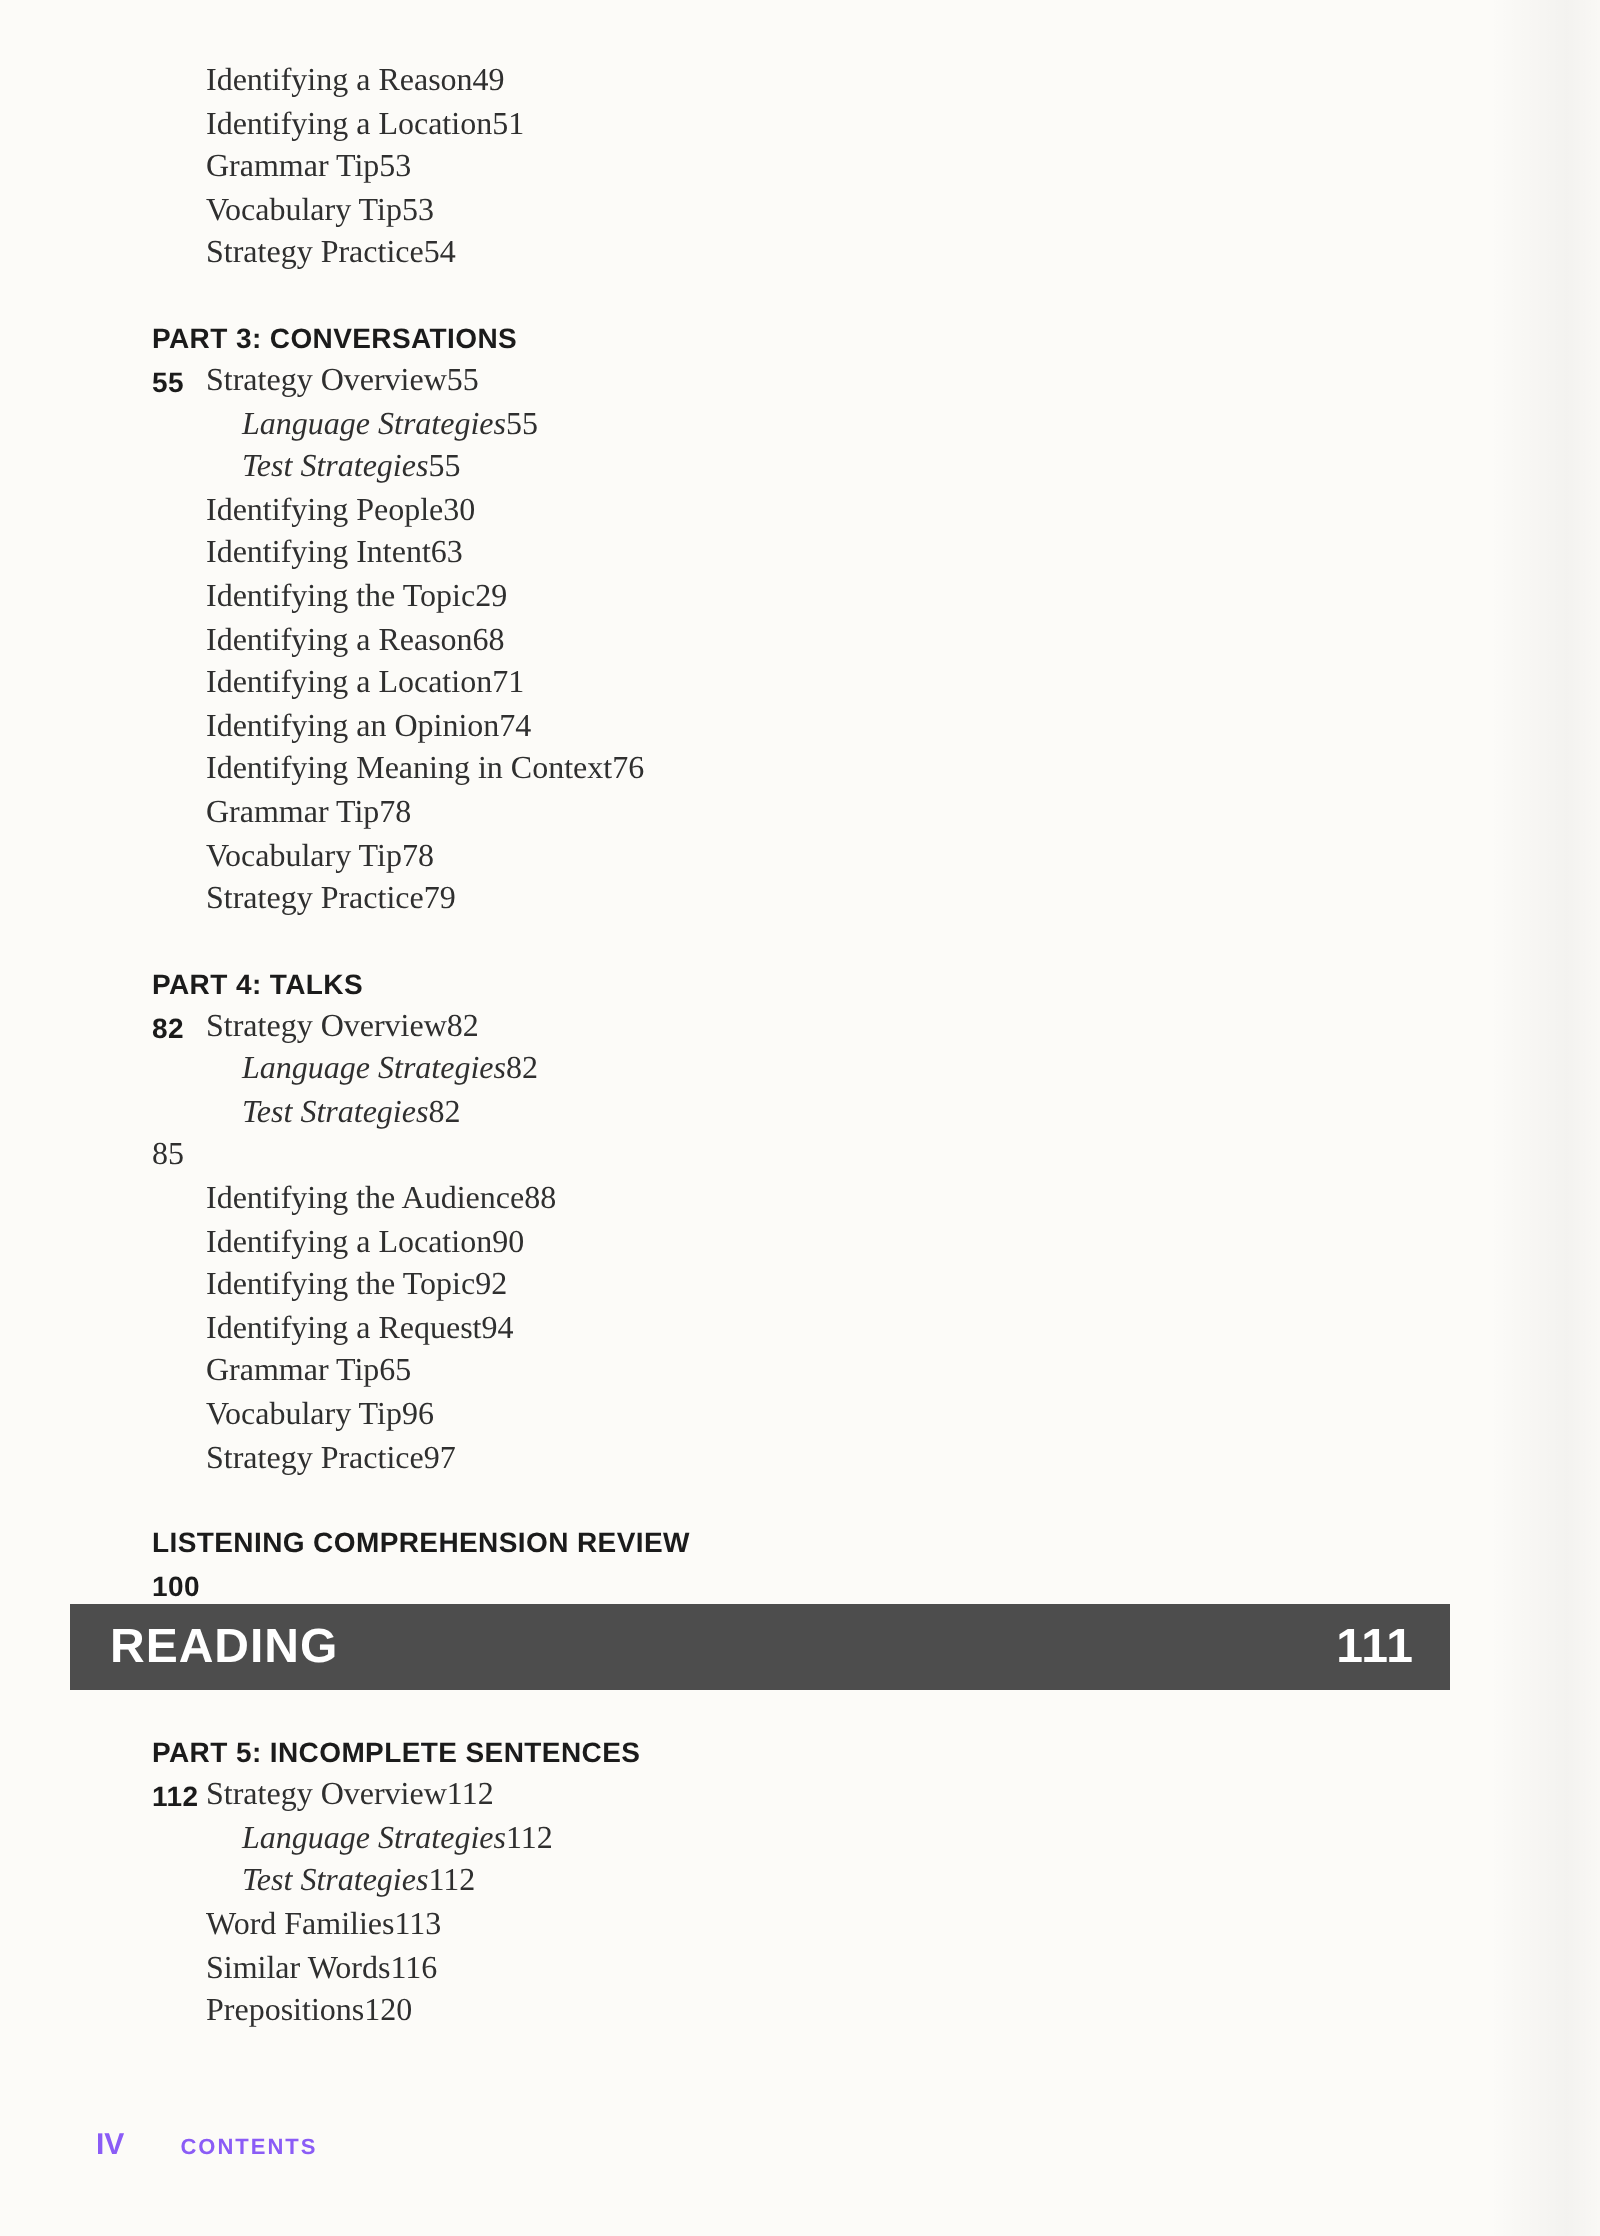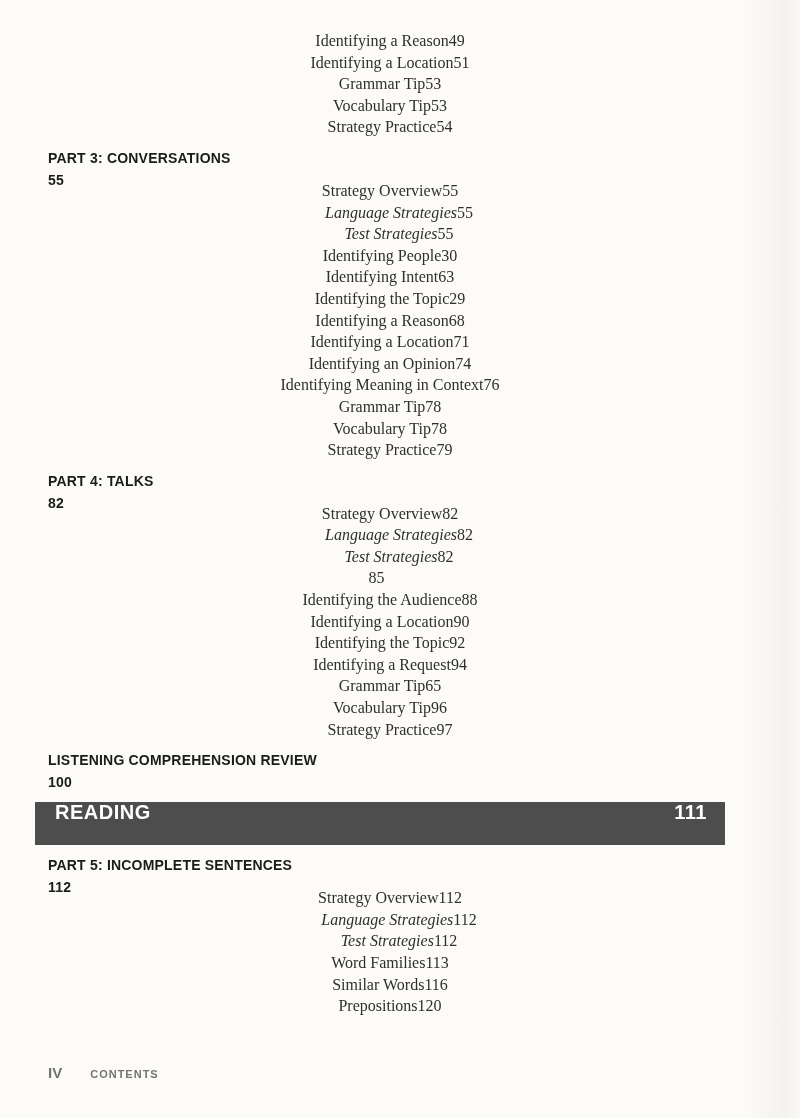--- a/index.html
+++ b/index.html
@@ -19,22 +19,22 @@
   
   .page::after{
     content:"";
     position:absolute;top:0;right:0;width:55px;height:100%;
     background:linear-gradient(to right, rgba(0,0,0,0) 0%, rgba(0,0,0,0.035) 70%, rgba(0,0,0,0.01) 100%);
     pointer-events:none;
   }
   .section{margin-top:20px;}
   .section:first-child{margin-top:0;}
   .row{
-    display:flex;justify-content:center;align-items:baseline;
-    height:21.6px;line-height:21.6px;
+    display:flex;justify-content:flex-start;align-items:baseline;
+    height:21.6px;line-height:21.6px;margin-left:28px;
   }
   .entry-row{
     font-family:"Liberation Serif","DejaVu Serif",serif;
     font-size:16px;
     color:var(--text,#2f2f2f);
   }
   .entry-row .page-num{
     font-family:"Liberation Serif","DejaVu Serif",serif;
     font-size:16px;
   }
@@ -44,30 +44,30 @@
     font-family:"Liberation Sans",sans-serif;
     font-weight:bold;font-size:14px;
     letter-spacing:0.2px;
     color:var(--heading-text,#1b1b1b);
     height:22px;line-height:22px;flex-direction:column;
   }
   .banner-row{
     background:var(--banner-bg,#4d4d4d);
     color:var(--banner-text,#ffffff);
     height:43px;
-    display:flex;justify-content:space-between;align-items:flex-start;
+    display:flex;justify-content:space-between;align-items:center;
     margin:10px -20px 12px -13px;
     padding:0 18px 0 20px;
     font-family:"Liberation Sans",sans-serif;
-    font-weight:bold;font-size:20px;letter-spacing:0.5px;
+    font-weight:bold;font-size:24px;letter-spacing:0.5px;
   }
   .footer{
     position:absolute;left:48px;top:1064px;
     display:flex;align-items:baseline;gap:28px;
-    color:#737373;
+    color:#8b5cf6;
   }
   .footer .folio{font-weight:bold;font-size:15px;}
   .footer .running{font-size:11px;font-weight:600;letter-spacing:1px;}
 </style>
 </head>
 <body>
 
 <div class="page" style="--page-bg: #fcfbf8; --text: #2f2f2f; --heading-text: #1b1b1b; --banner-bg: #4d4d4d; --banner-text: #ffffff;">
   <div>
       <div class="section sec-entries">

